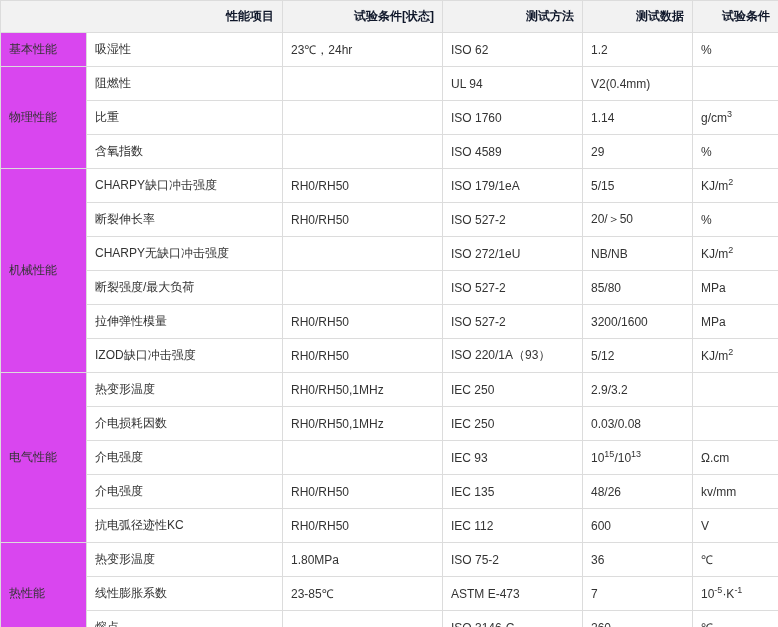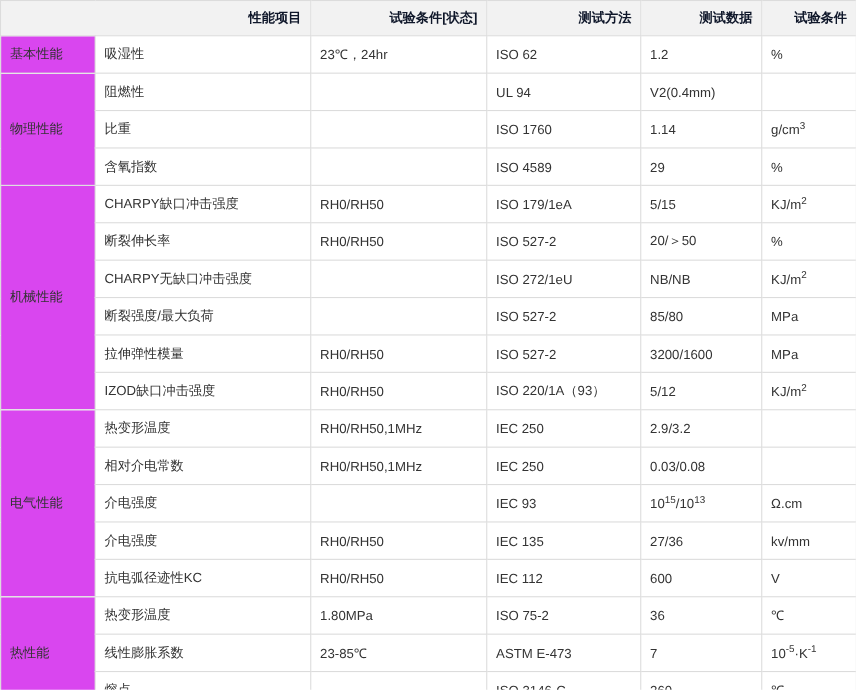--- a/index.html
+++ b/index.html
@@ -158,38 +158,38 @@
       </tr>
       <tr>
         <td class="group-cell" rowspan="5">电气性能</td>
         <td class="item-cell">热变形温度</td>
         <td class="cond-cell">RH0/RH50,1MHz</td>
         <td class="method-cell">IEC 250</td>
         <td class="data-cell">2.9/3.2</td>
         <td class="unit-cell"></td>
       </tr>
       <tr>
-        <td class="item-cell">相对介电常数</td>
+        <td class="item-cell">介电损耗因数</td>
         <td class="cond-cell">RH0/RH50,1MHz</td>
         <td class="method-cell">IEC 250</td>
         <td class="data-cell">0.03/0.08</td>
         <td class="unit-cell"></td>
       </tr>
       <tr>
         <td class="item-cell">介电强度</td>
         <td class="cond-cell"></td>
         <td class="method-cell">IEC 93</td>
         <td class="data-cell">10<sup>15</sup>/10<sup>13</sup></td>
         <td class="unit-cell">Ω.cm</td>
       </tr>
       <tr>
         <td class="item-cell">介电强度</td>
         <td class="cond-cell">RH0/RH50</td>
         <td class="method-cell">IEC 135</td>
-        <td class="data-cell">27/36</td>
+        <td class="data-cell">48/26</td>
         <td class="unit-cell">kv/mm</td>
       </tr>
       <tr>
         <td class="item-cell">抗电弧径迹性KC</td>
         <td class="cond-cell">RH0/RH50</td>
         <td class="method-cell">IEC 112</td>
         <td class="data-cell">600</td>
         <td class="unit-cell">V</td>
       </tr>
       <tr>

